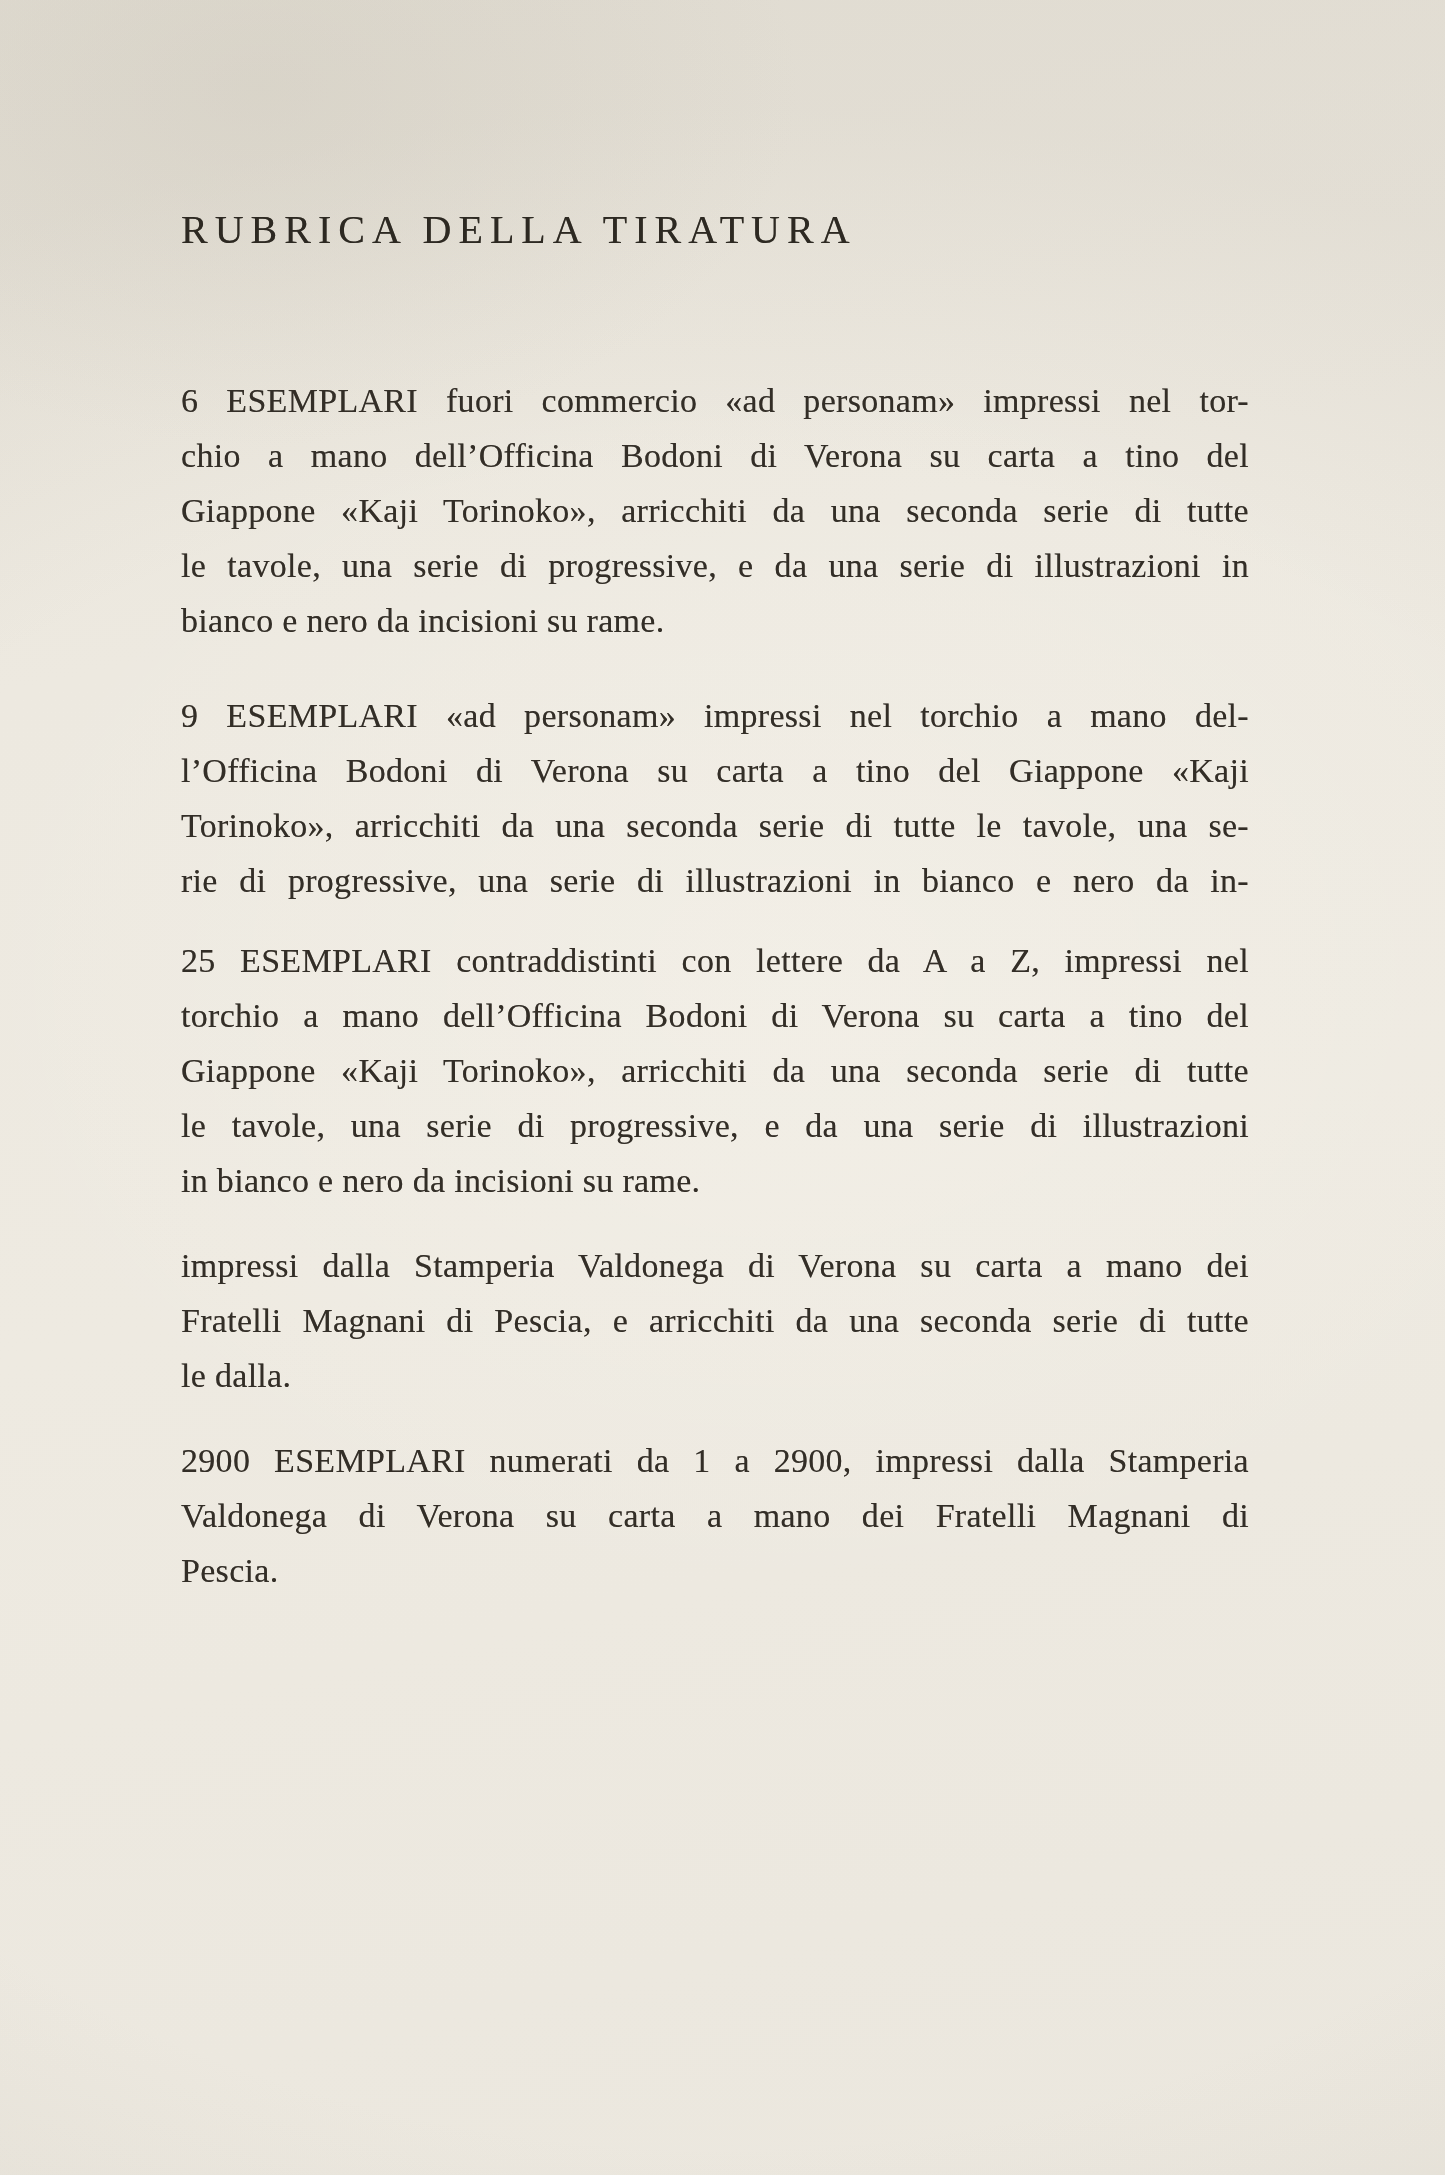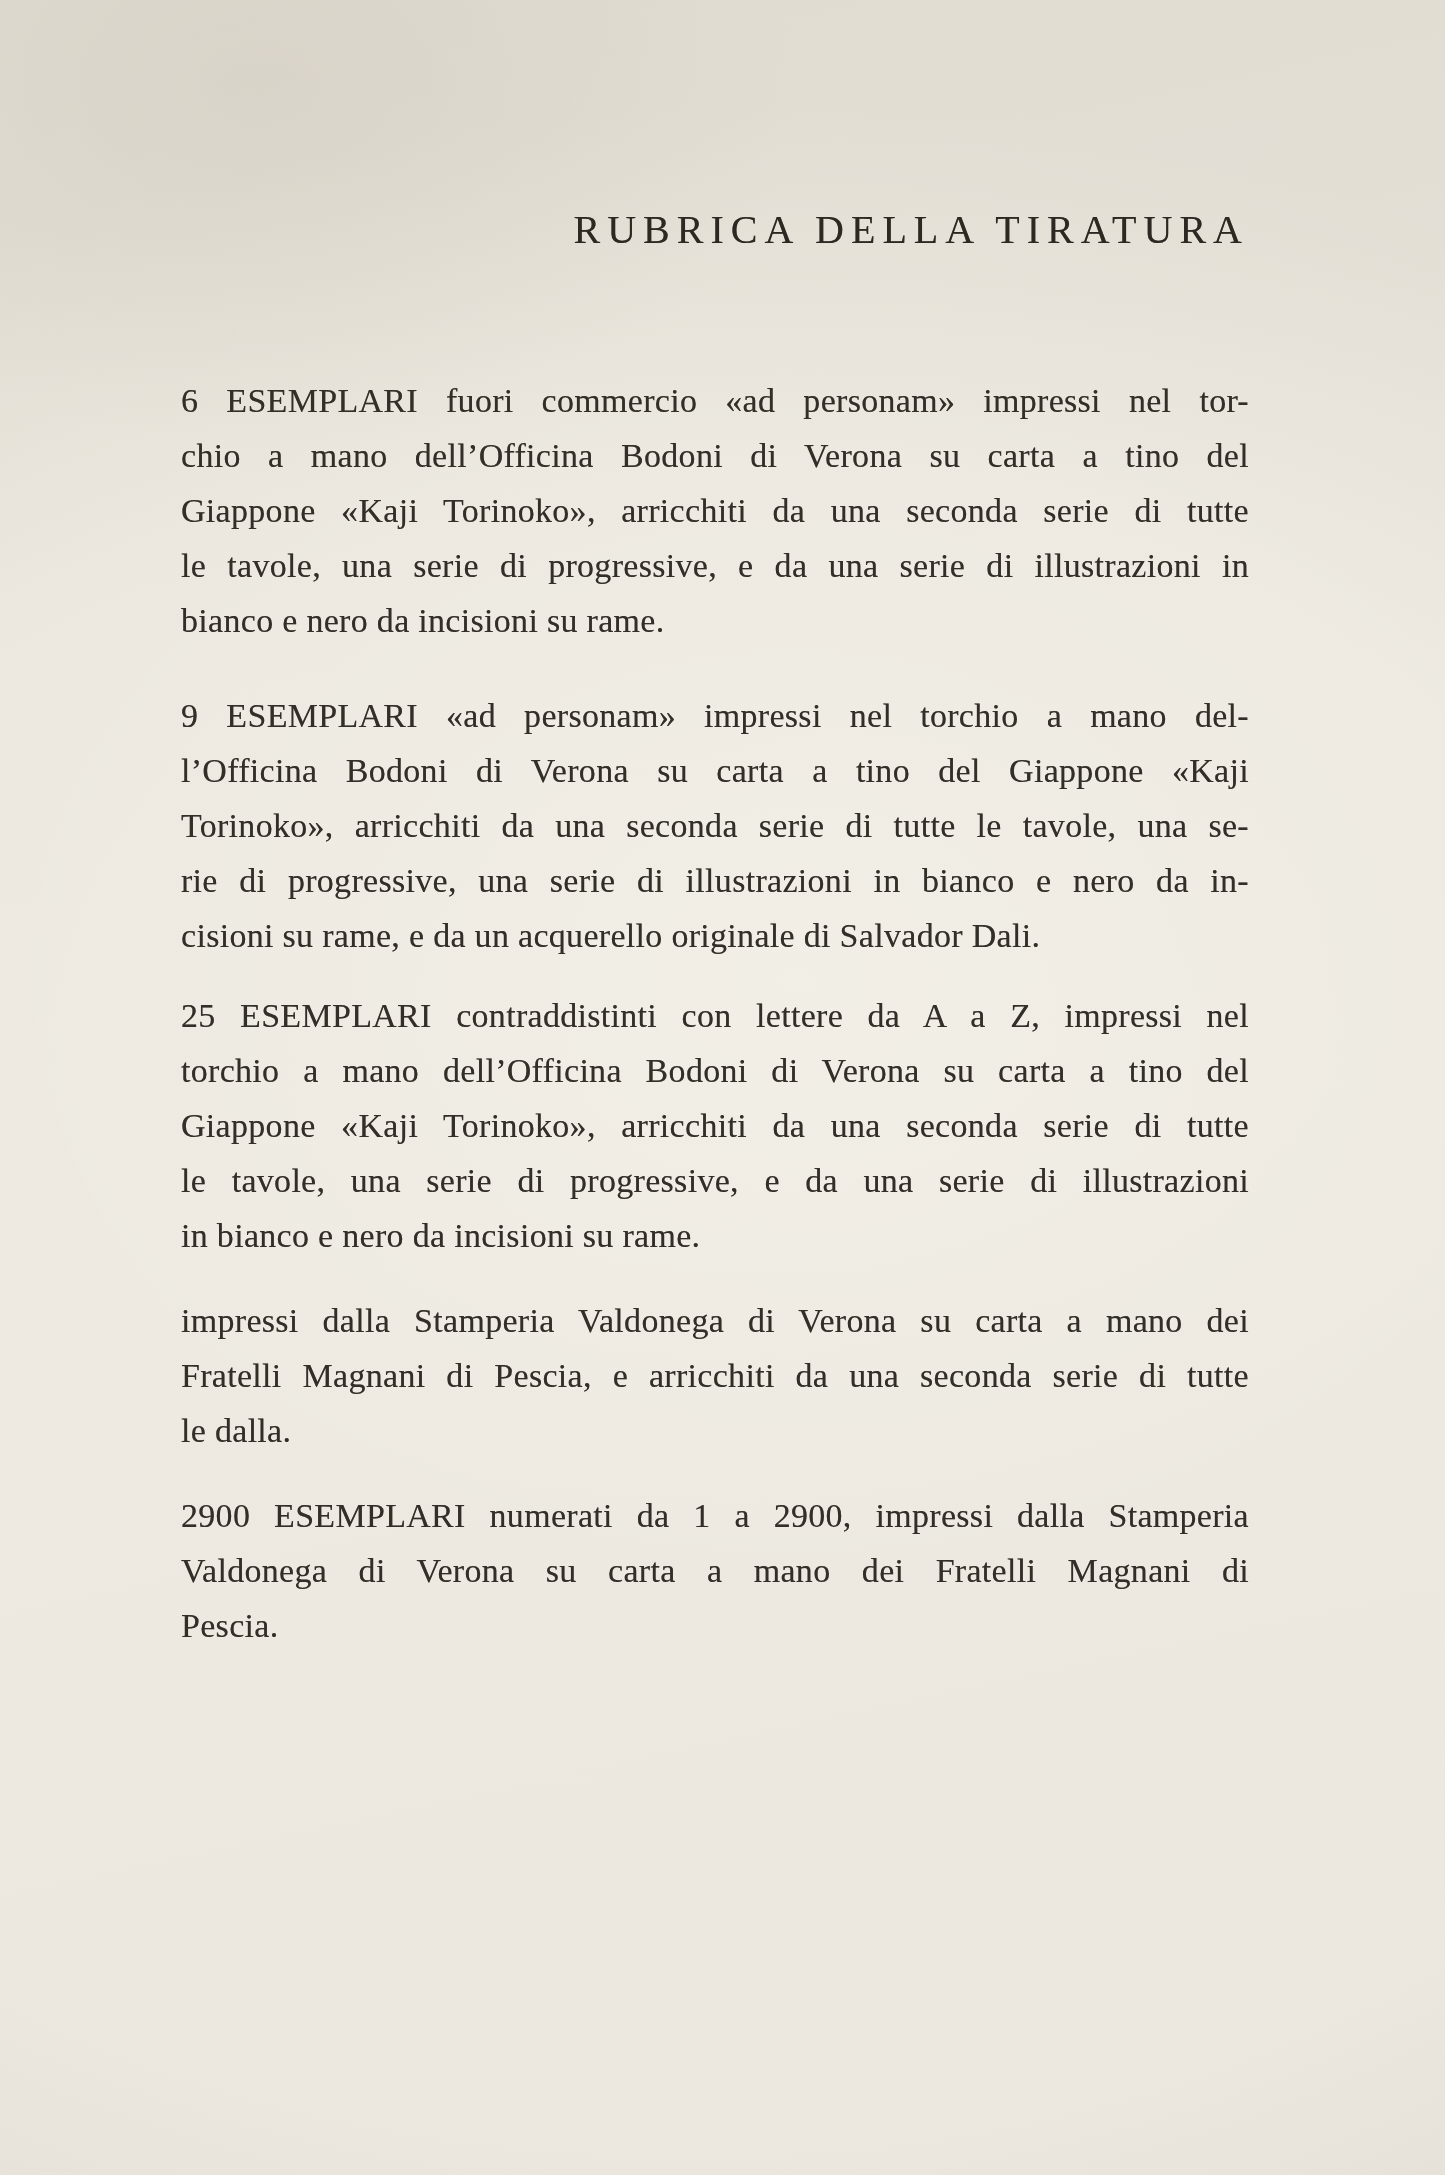--- a/index.html
+++ b/index.html
@@ -28,21 +28,21 @@
     left: 181px;
     top: 0;
     width: 1068px;
     color: #332e27;
   }
   .title {
     margin: 205px 0 0 0;
     font-size: 40px;
     line-height: 50px;
     font-weight: normal;
-    text-align: right;
+    text-align: left;
     letter-spacing: 7px;
     color: #2d2922;
     text-shadow: 0 0 0.6px rgba(45,41,34,0.55);
   }
   .para {
     margin: 0;
     font-size: 34px;
     line-height: 55px;
     letter-spacing: 0.3px;
     color: #332e27;
@@ -76,21 +76,20 @@
       <span class="line">Giappone «Kaji Torinoko», arricchiti da una seconda serie di tutte</span>
       <span class="line">le tavole, una serie di progressive, e da una serie di illustrazioni in</span>
       <span class="line last">bianco e nero da incisioni su rame.</span>
     </p>
 
     <p class="para p2">
       <span class="line">9 ESEMPLARI «ad personam» impressi nel torchio a mano del-</span>
       <span class="line">l’Officina Bodoni di Verona su carta a tino del Giappone «Kaji</span>
       <span class="line">Torinoko», arricchiti da una seconda serie di tutte le tavole, una se-</span>
       <span class="line">rie di progressive, una serie di illustrazioni in bianco e nero da in-</span>
-      <span class="line last">cisioni su rame, e da un acquerello originale di Salvador Dali.</span>
     </p>
 
     <p class="para p3">
       <span class="line">25 ESEMPLARI contraddistinti con lettere da A a Z, impressi nel</span>
       <span class="line">torchio a mano dell’Officina Bodoni di Verona su carta a tino del</span>
       <span class="line">Giappone «Kaji Torinoko», arricchiti da una seconda serie di tutte</span>
       <span class="line">le tavole, una serie di progressive, e da una serie di illustrazioni</span>
       <span class="line last">in bianco e nero da incisioni su rame.</span>
     </p>
 

